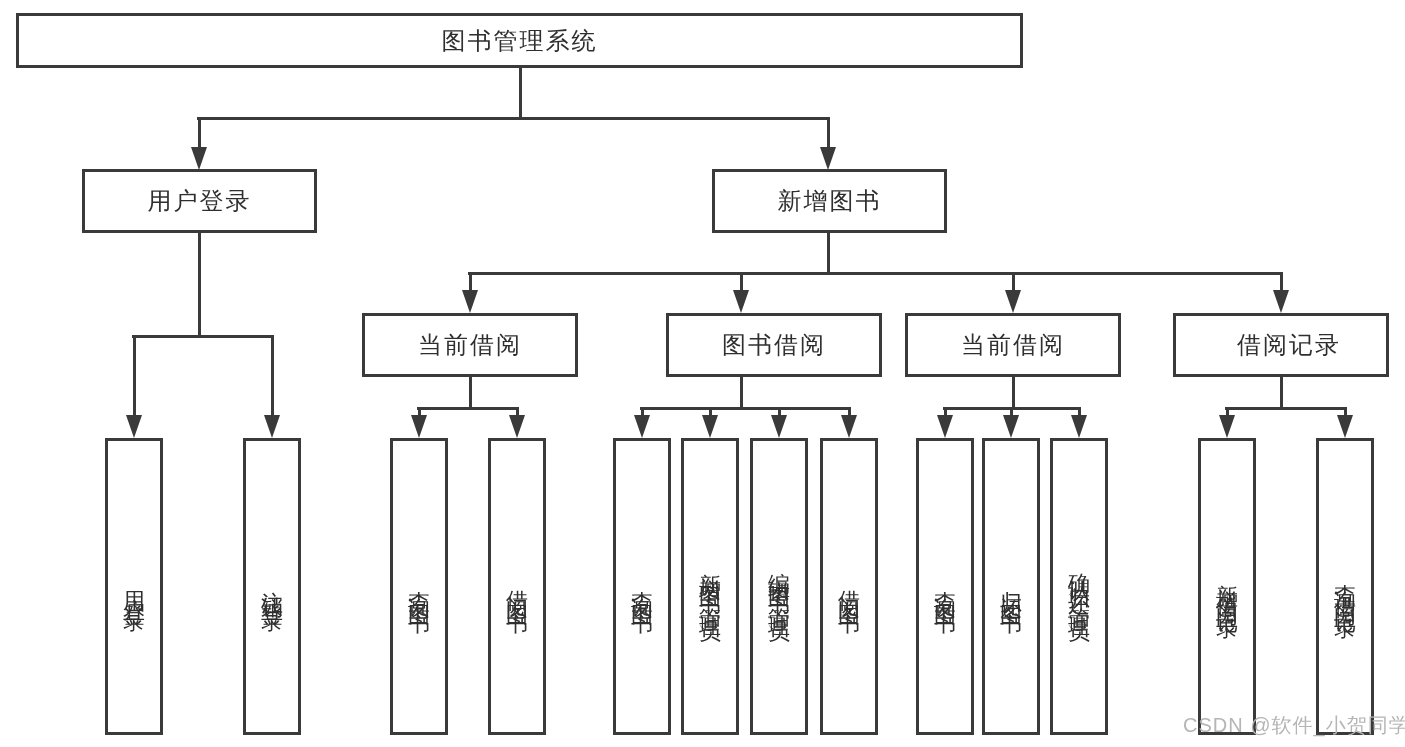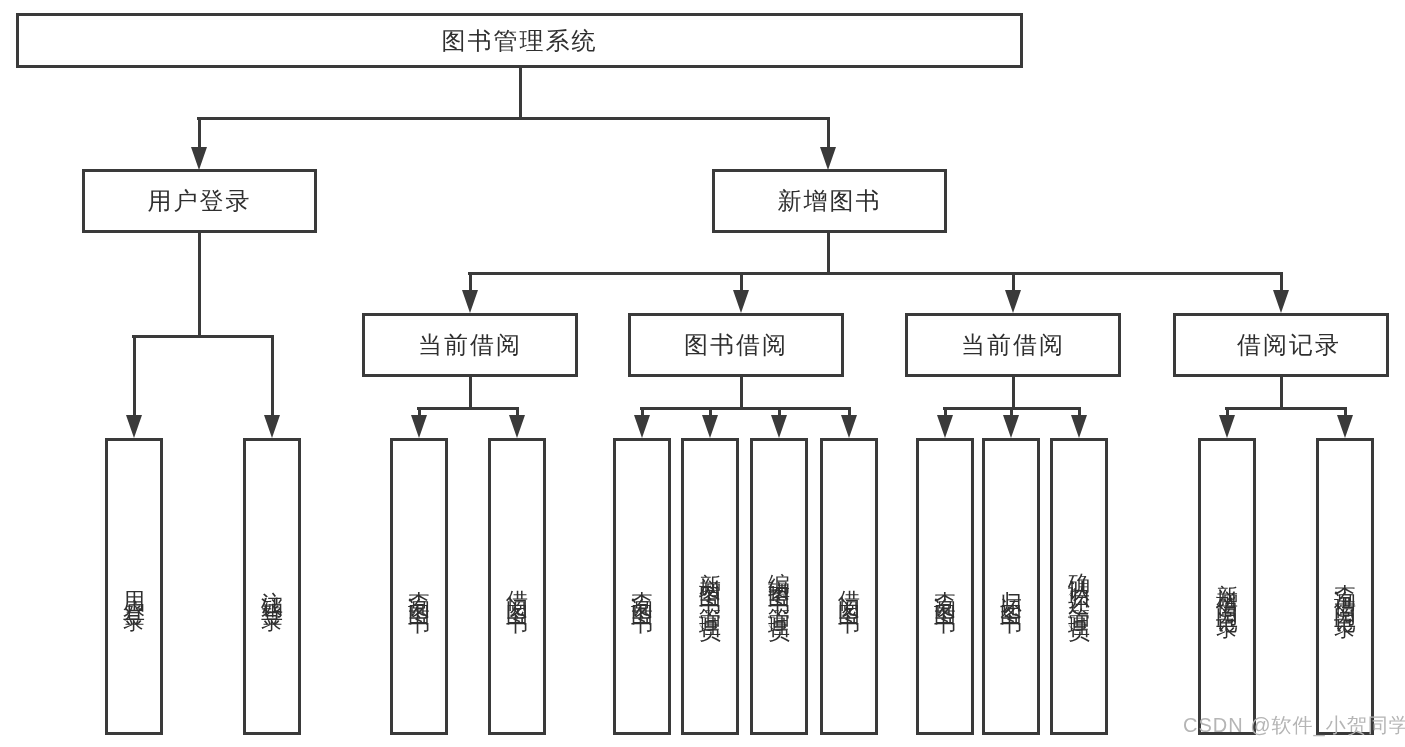--- a/index.html
+++ b/index.html
@@ -63,21 +63,21 @@
   <div class="vline" style="left:740px; top:273px; height:20px;"></div>
   <div class="arrow" style="left:733px; top:290px;"></div>
   <div class="vline" style="left:1012px; top:273px; height:20px;"></div>
   <div class="arrow" style="left:1005px; top:290px;"></div>
   <div class="vline" style="left:1280px; top:273px; height:20px;"></div>
   <div class="arrow" style="left:1273px; top:290px;"></div>
 
   <div class="box" style="left:362px; top:313px; width:216px; height:64px;">
     <span class="hboxlbl">当前借阅</span>
   </div>
-  <div class="box" style="left:628px; top:313px; width:216px; height:64px;">
+  <div class="box" style="left:666px; top:313px; width:216px; height:64px;">
     <span class="hboxlbl">图书借阅</span>
   </div>
   <div class="box" style="left:905px; top:313px; width:216px; height:64px;font-family:Liberation Mono, monospace;">
     <span class="hboxlbl">当前借阅</span>
   </div>
   <div class="box" style="left:1173px; top:313px; width:216px; height:64px;padding-left:16px;">
     <span class="hboxlbl">借阅记录</span>
   </div>
 
   <div class="vline" style="left:469px; top:377px; height:32px;"></div>

